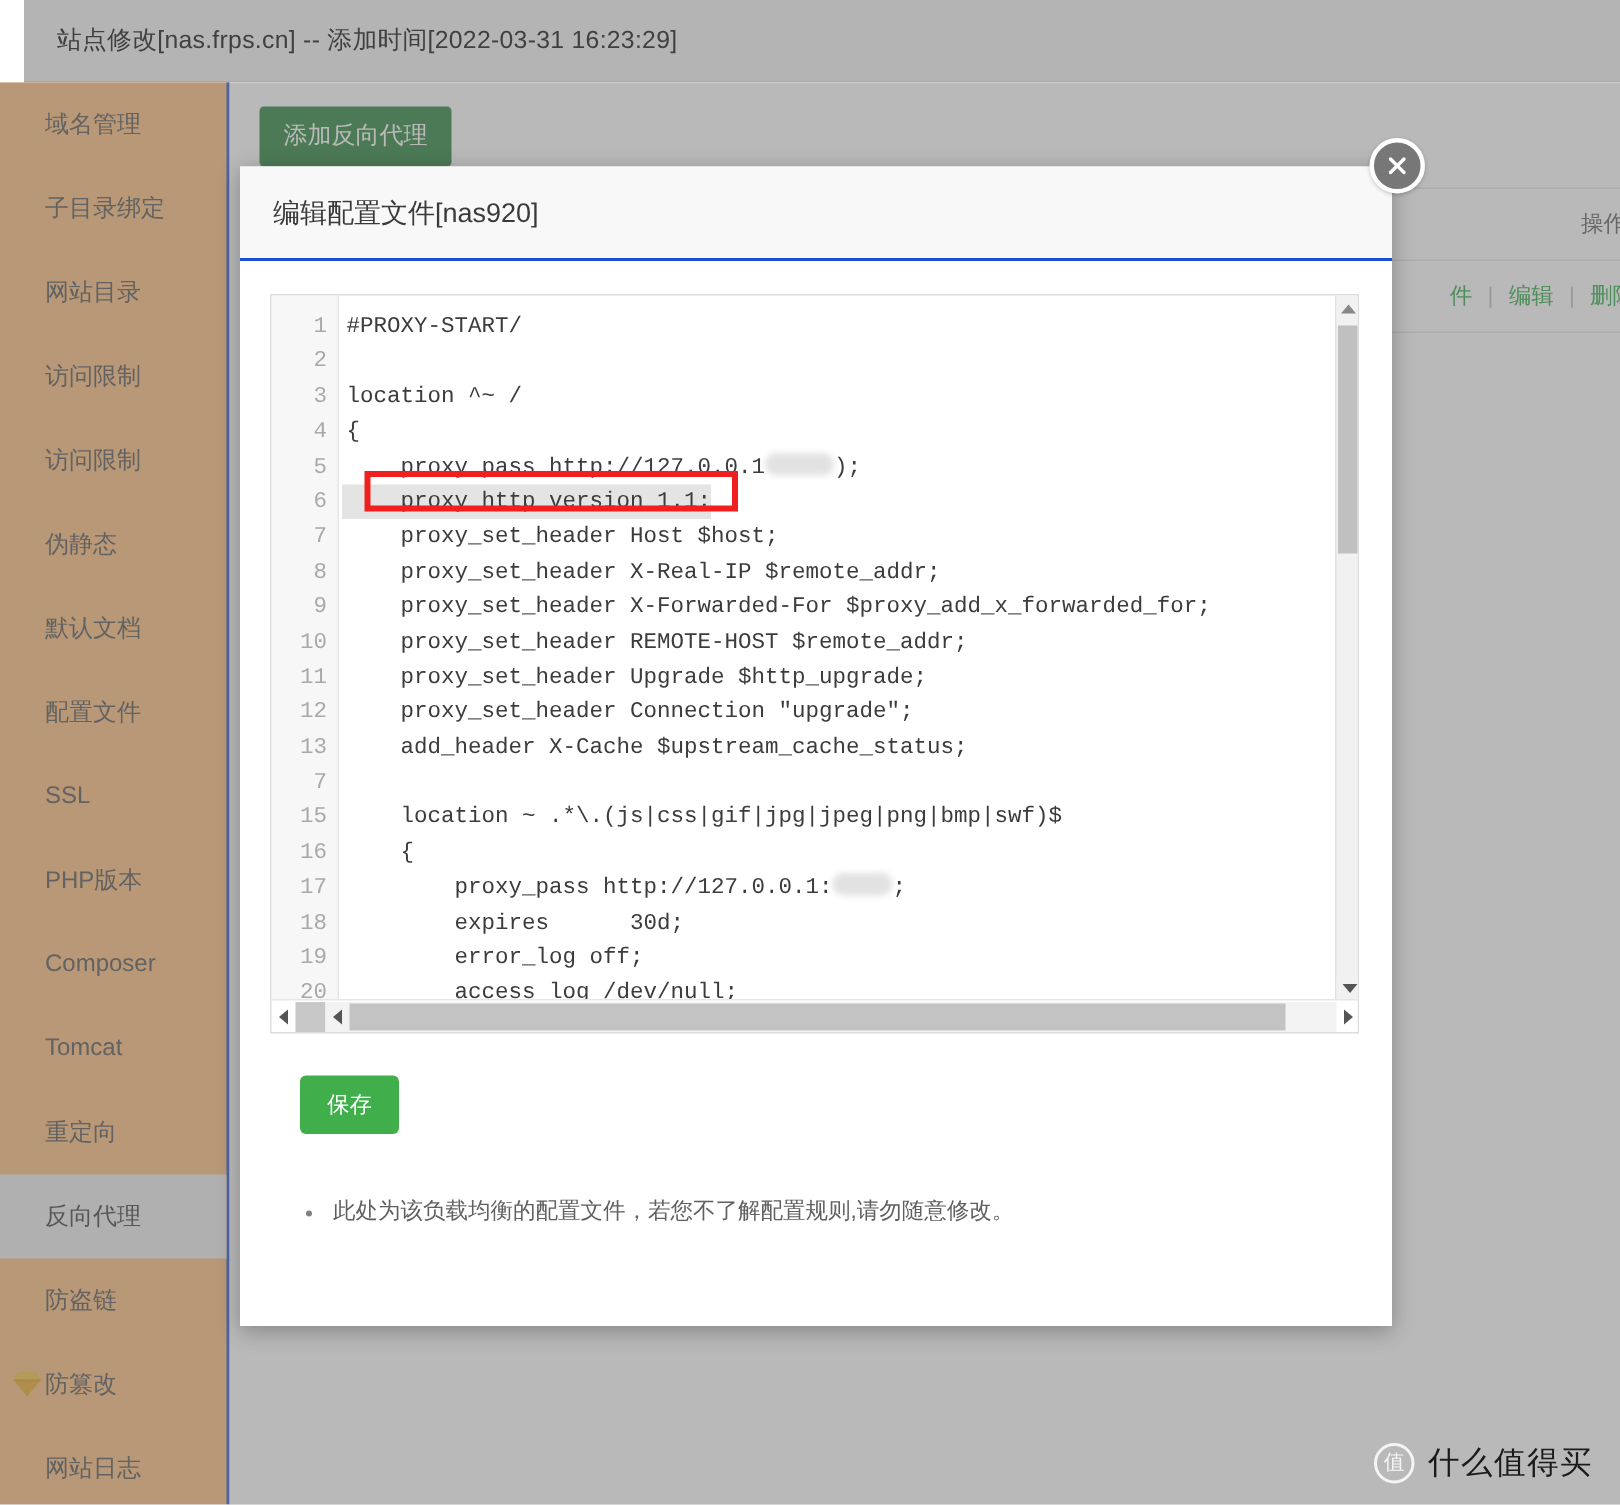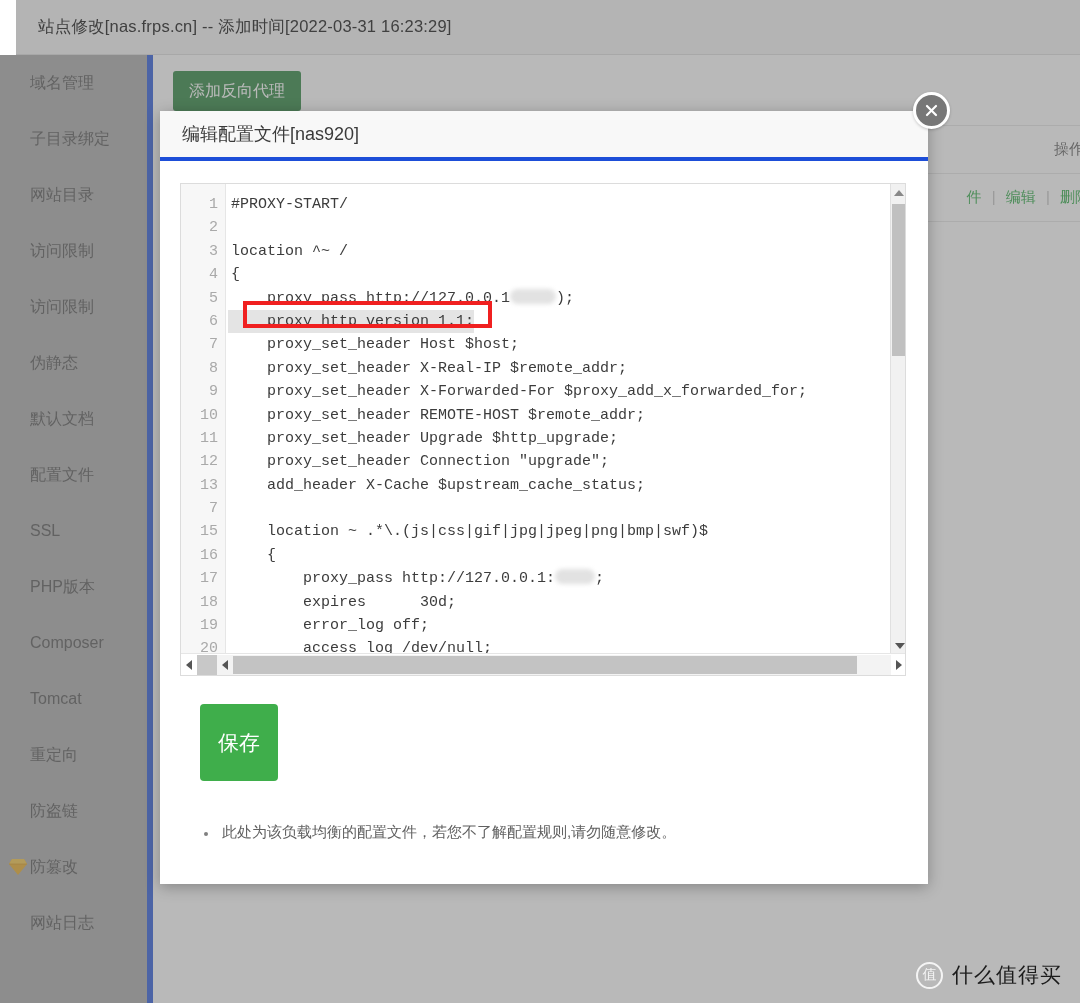--- a/index.html
+++ b/index.html
@@ -48,22 +48,22 @@
     height: 948px;
     background: #ffffff;
   }
 
   
   .sidebar {
     position: absolute;
     left: 0; top: 0;
     width: 153px;
     height: 948px;
-    background: #a3a3a3;
-    border-right: 6px solid #1d4ed8;
+    background: #fdba74;
+    border-right: 2px solid #1d4ed8;
   }
   .side-item {
     height: 56px;
     display: flex;
     align-items: center;
     padding-left: 30px;
     font-size: 16px;
     color: #4a4a4a;
     white-space: nowrap;
     border-bottom: none;
@@ -139,23 +139,23 @@
   .modal {
     position: absolute;
     left: 160px;
     top: 111px;
     width: 768px;
     height: 773px;
     background: #ffffff;
     box-shadow: 0 3px 14px rgba(0,0,0,0.28);
   }
   .modal-header {
-    height: 50px;
+    height: 63px;
     background: #f8f8f8;
-    border-bottom: 4px solid #1d4ed8;
+    border-bottom: 2px solid #1d4ed8;
     display: flex;
     align-items: center;
     padding-left: 22px;
   }
   .modal-title {
     font-size: 18px;
     color: #3a3a3a;
   }
   .modal-close {
     position: absolute;
@@ -324,22 +324,22 @@
   .tri-left  { border-top: 5px solid transparent; border-bottom: 5px solid transparent; border-right: 6px solid #555; }
   .tri-right { border-top: 5px solid transparent; border-bottom: 5px solid transparent; border-left: 6px solid #555; }
 
   
   .save-btn {
     margin: 28px 0 0 20px;
     background: #3fae4b;
     color: #fff;
     border: none;
     border-radius: 4px;
-    font-size: 21px;
-    padding: 28px 18px;
+    font-size: 15px;
+    padding: 12px 18px;
     cursor: pointer;
     line-height: 1;
   }
   .note {
     margin: 42px 0 16px 24px;
     display: flex;
     align-items: flex-start;
     font-size: 15px;
     color: #606060;
   }
@@ -419,20 +419,23 @@
           <span>PHP版本</span>
         </div>
         <div class="side-item">
           <span>Composer</span>
         </div>
         <div class="side-item">
           <span>Tomcat</span>
         </div>
         <div class="side-item">
           <span>重定向</span>
+        </div>
+        <div class="side-item active">
+          <span>反向代理</span>
         </div>
         <div class="side-item">
           <span>防盗链</span>
         </div>
         <div class="side-item">
           <span class="diamond-icon"><svg width="20" height="18" viewBox="0 0 20 18">
               <polygon points="4,1 16,1 19,6 10,17 1,6" fill="#e8a617"></polygon>
               <polygon points="4,1 16,1 19,6 1,6" fill="#f3c03a"></polygon>
               <line x1="1" y1="6" x2="19" y2="6" stroke="#d08f0c" stroke-width="0.8"></line>
             </svg></span>

